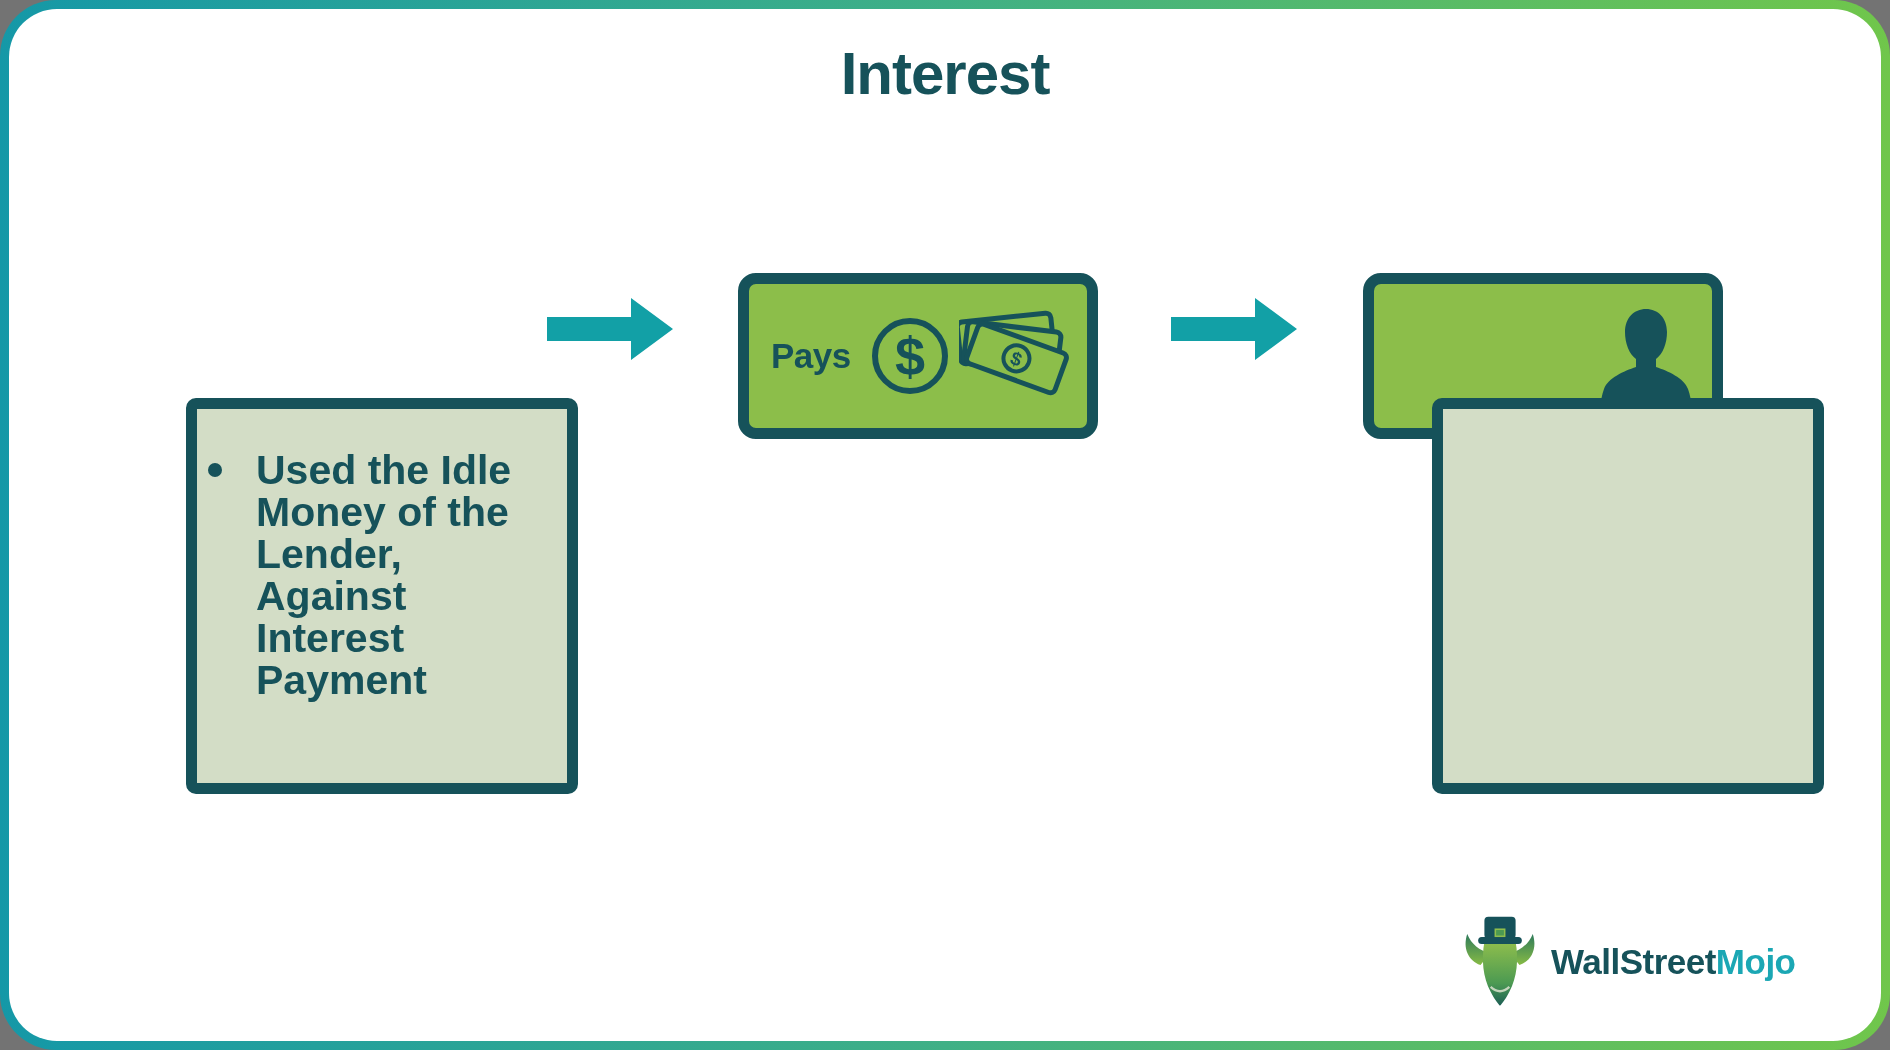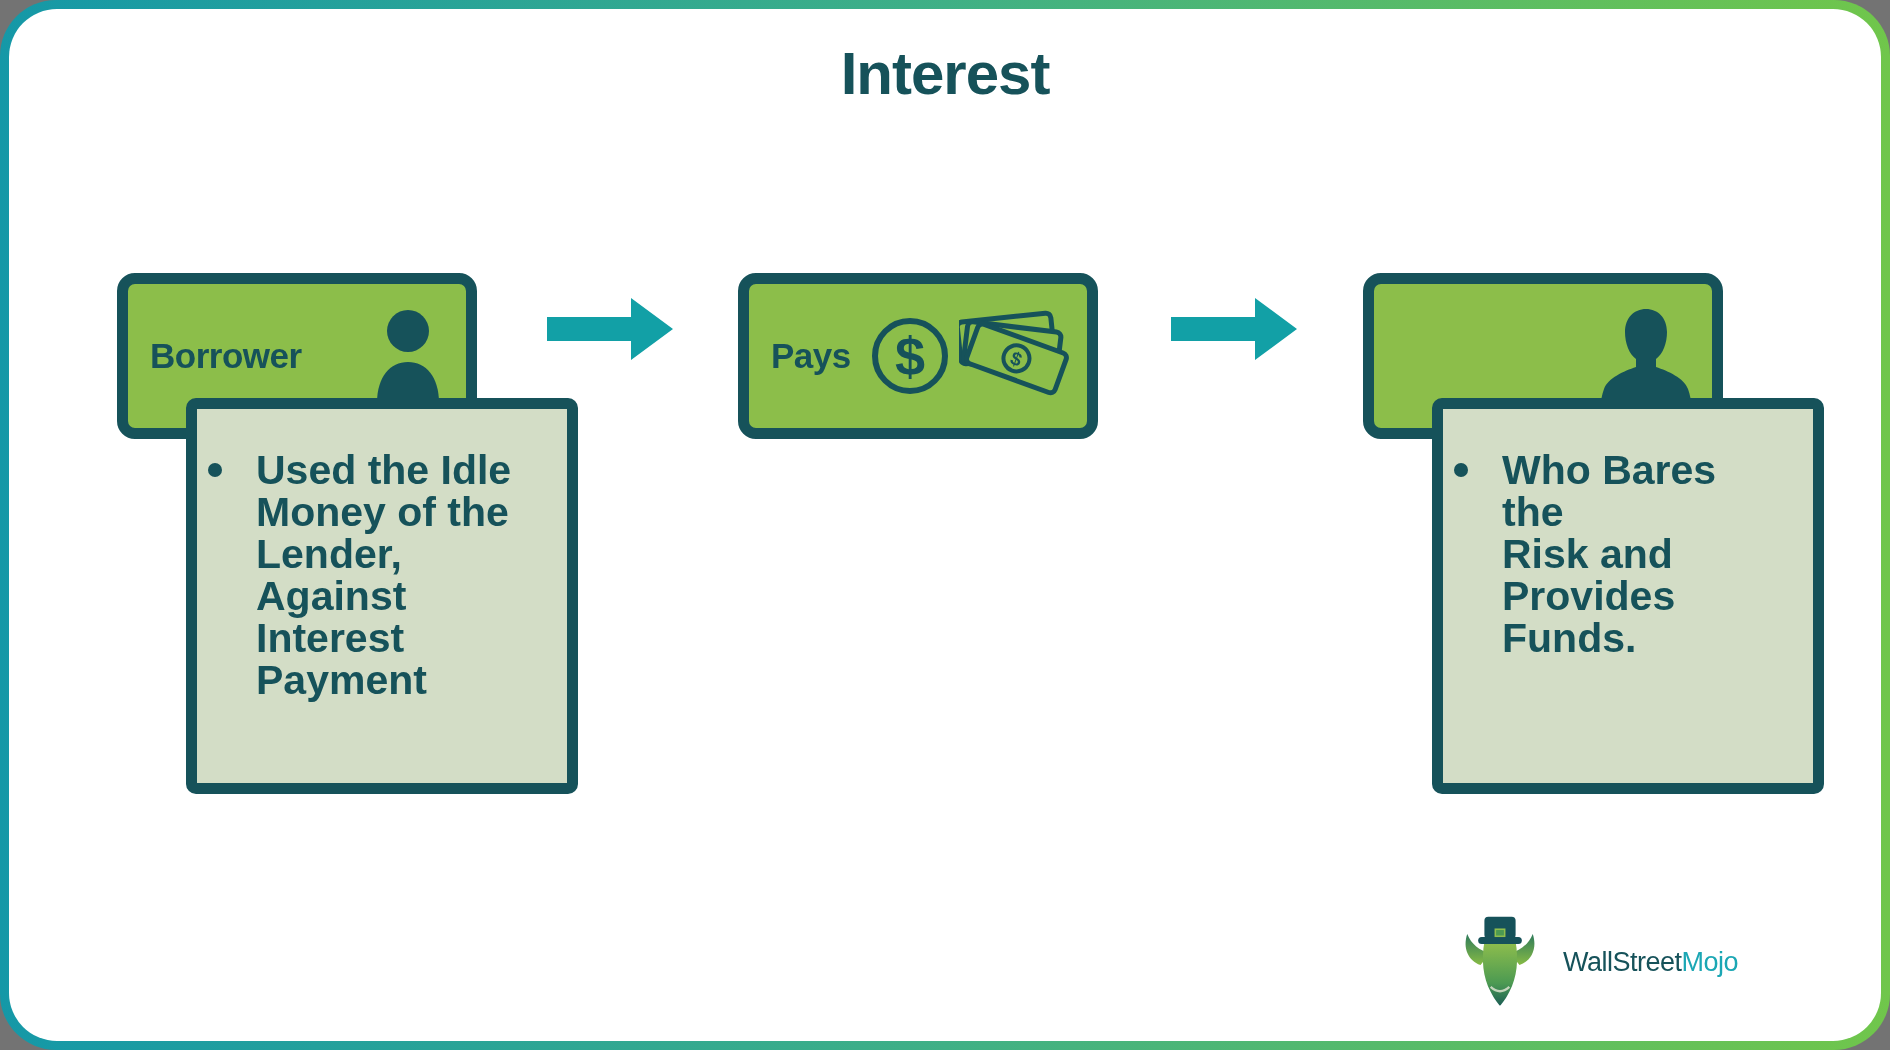--- a/index.html
+++ b/index.html
@@ -35,39 +35,32 @@
   #a1{left:538px;} #a2{left:1162px;}
 
   
   .person-svg{margin-left:auto;margin-right:26px;}
   .coin-svg{margin-left:18px;flex:none;}
   .bills-svg{margin-left:8px;flex:none;}
   .lender-svg{position:absolute;right:16px;bottom:-1px;}
 
   
   .logo{position:absolute;left:1452px;top:906px;display:flex;align-items:center;gap:12px;z-index:3;}
-  .logo-text{font-size:27px;font-weight:400;letter-spacing:-0.5px;white-space:nowrap;margin-left:12px;}
+  .logo-text{font-size:35px;font-weight:700;letter-spacing:-0.5px;white-space:nowrap;}
   .ws{color:#16525A;} .mojo{color:#1BA7B4;}
 </style>
 </head>
 <body>
 
 <div class="stage">
   <div class="frame">
     <div class="card">
 
       <div class="title">Interest</div>
 
-      <div class="gbox" id="g1">
-        <span class="hdr">Borrower</span>
-        <svg class="person-svg" width="64" height="94" viewBox="0 0 64 94">
-          <circle cx="32" cy="22" r="21" fill="#16525A"></circle>
-          <path d="M1,94 C1,68 14,53 32,53 C50,53 63,68 63,94 Z" fill="#16525A"></path>
-        </svg>
-      </div>
       <div class="sbox" id="s1">
         <ul>
           <li>Used the Idle
 Money of the
 Lender, Against
 Interest
 Payment</li>
         </ul>
       </div>
 
@@ -102,23 +95,20 @@
 
       <div class="gbox" id="g3">
         <svg class="lender-svg" width="100" height="122" viewBox="0 0 100 122">
           <path d="M50,2 C38,2 29,11 29,25 C29,36 33,47 40,52 L40,60 C28,64 12,71 8,82
                    C4,93 3,108 3,122 L97,122 C97,108 96,93 92,82 C88,71 72,64 60,60
                    L60,52 C67,47 71,36 71,25 C71,11 62,2 50,2 Z" fill="#16525A"></path>
         </svg>
       </div>
       <div class="sbox" id="s3">
         <ul>
-          <li>Who Bares the
-Risk and
-Provides Funds.</li>
         </ul>
       </div>
 
       <div class="logo">
         <svg width="78" height="94" viewBox="0 0 100 120">
           <defs>
             <linearGradient id="headGrad" x1="0" y1="0" x2="0" y2="1">
               <stop offset="0%" stop-color="#8FBE4C"></stop>
               <stop offset="65%" stop-color="#4C9A52"></stop>
               <stop offset="100%" stop-color="#1D5F55"></stop>

